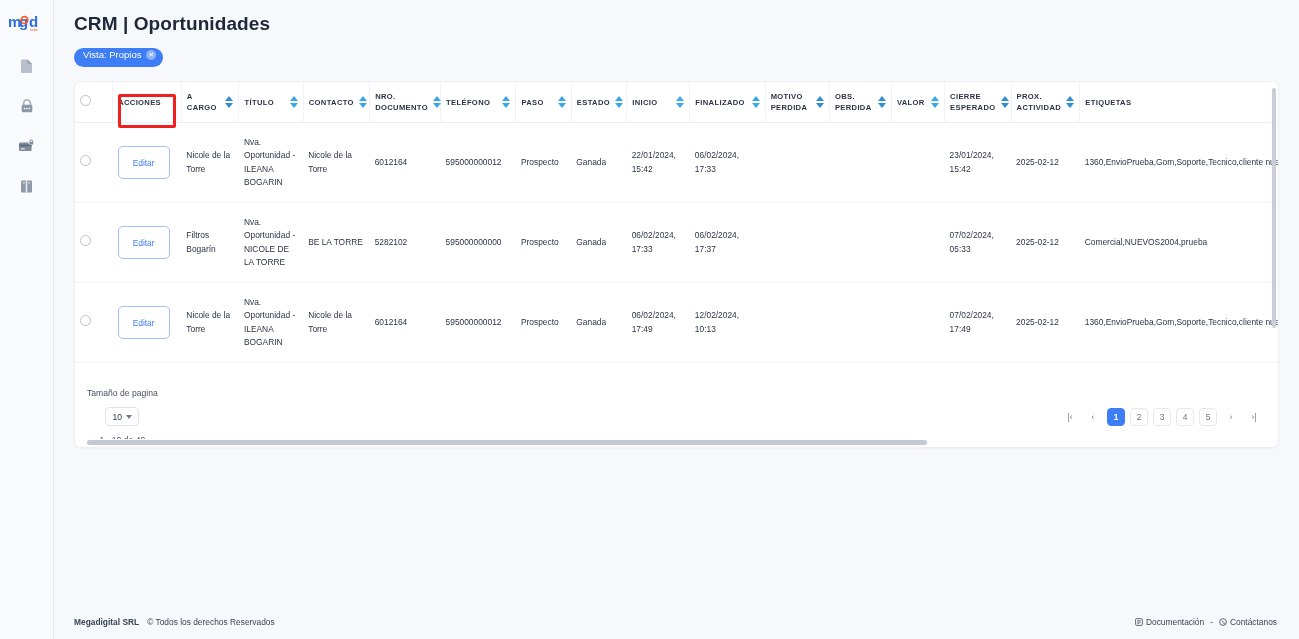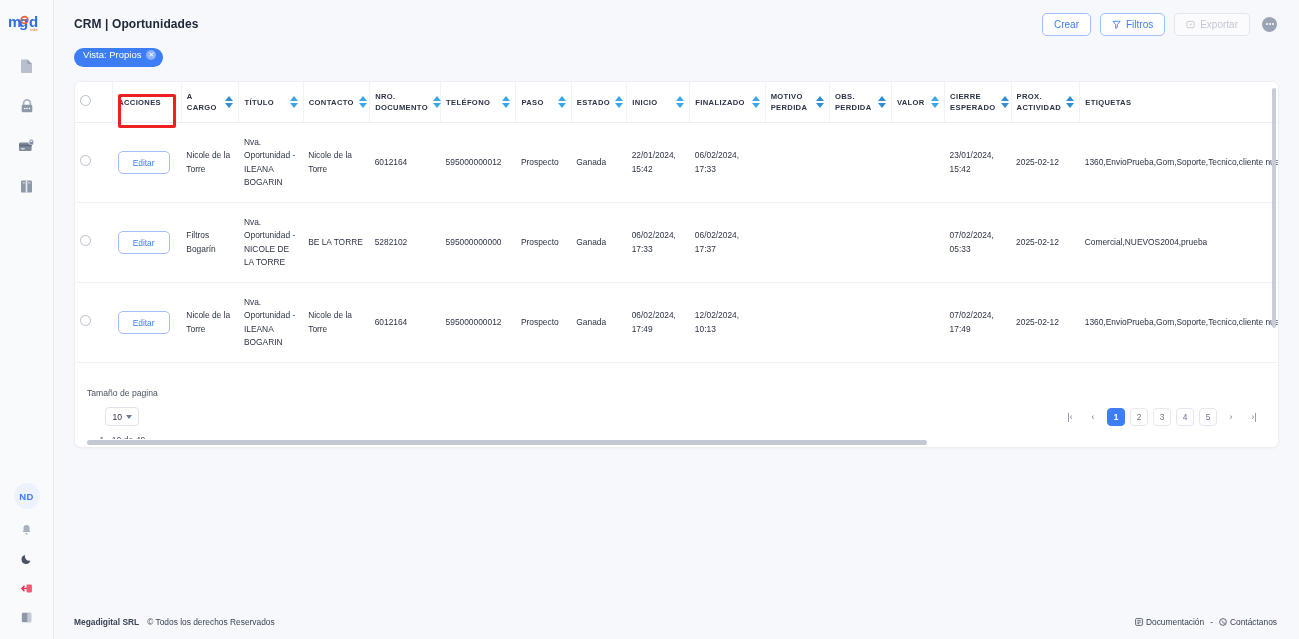--- a/index.html
+++ b/index.html
@@ -33,21 +33,21 @@
     font-size: 9.5px; font-weight: 700;
     display: flex; align-items: center; justify-content: center;
     letter-spacing: .3px; cursor: pointer;
   }
   .sb-mini { width: 16px; height: 16px; display: flex; align-items: center; justify-content: center; color: #9aa4b4; cursor: pointer; }
 
   
   .main { flex: 1; position: relative; display: flex; flex-direction: column; min-width: 0; }
 
   .topbar { height: 48px; display: flex; align-items: center; padding: 0 22px 0 20px; }
-  .page-title { font-size: 12px; font-weight: 700; color: #20293a; letter-spacing: .1px; }
+  .page-title { font-size: 19px; font-weight: 700; color: #20293a; letter-spacing: .1px; }
   .top-actions { margin-left: auto; display: flex; align-items: center; gap: 9px; }
   .btn {
     height: 23px; padding: 0 11px; border-radius: 5px;
     border: 1px solid #9fc0fb; background: #fff; color: #3d7df6;
     font-size: 10px; font-family: inherit; cursor: pointer;
     display: inline-flex; align-items: center; gap: 5px; white-space: nowrap;
   }
   .btn.disabled { border-color: #e3e6ec; color: #c3c8d2; background: #fbfbfd; cursor: default; }
   .dots-btn {
     width: 15px; height: 15px; border-radius: 50%;
@@ -93,21 +93,21 @@
   tbody td {
     font-size: 8.4px; color: #2b3445; padding: 10px 5px;
     border-bottom: 1px solid #f0f2f6; vertical-align: middle; line-height: 1.55;
   }
   tbody tr { height: 80px; }
   .cb {
     width: 11px; height: 11px; border-radius: 50%;
     border: 1.2px solid #b9c0cc; background: #fff; display: inline-block; cursor: pointer;
   }
   .editar {
-    height: 23px; padding: 0 14px; border-radius: 5px;
+    height: 33px; padding: 0 14px; border-radius: 5px;
     border: 1px solid #9fc0fb; background: #fff; color: #3d7df6;
     font-size: 8.4px; font-family: inherit; cursor: pointer;
   }
   .tagcell { white-space: nowrap; overflow: hidden; }
 
   
   .hl-box {
     position: absolute; border: 3px solid #ee2020; border-radius: 2px;
     pointer-events: none; z-index: 30;
   }
@@ -199,75 +199,26 @@
       <div class="sb-ico">
         <svg width="15" height="15" viewBox="0 0 15 15">
           <rect x="2" y="1.6" width="11" height="12" rx="1.2" fill="#8e98a8"></rect>
           <rect x="6.7" y="1.6" width="1.6" height="12" fill="#e9ecf1"></rect>
           <rect x="3.6" y="3.4" width="2.3" height="1" fill="#dfe3ea"></rect>
           <rect x="9.1" y="3.4" width="2.3" height="1" fill="#dfe3ea"></rect>
         </svg>
       </div>
     </div>
 
-    <div class="sb-bottom">
-      <div class="avatar">ND</div>
-      <div class="sb-mini">
-        <svg width="11" height="12" viewBox="0 0 11 12">
-          <path d="M5.5 1a3 3 0 0 1 3 3v2.6l.9 1.5H1.6l.9-1.5V4a3 3 0 0 1 3-3z" fill="#a8b1bf"></path>
-          <rect x="4.4" y="9" width="2.2" height="1.5" rx=".7" fill="#a8b1bf"></rect>
-        </svg>
-      </div>
-      <div class="sb-mini">
-        <svg width="12" height="12" viewBox="0 0 12 12">
-          <path d="M9.4 7.6A4.4 4.4 0 0 1 4 2.1a4.5 4.5 0 1 0 5.4 5.5z" fill="#4a5364"></path>
-        </svg>
-      </div>
-      <div class="sb-mini">
-        <svg width="12" height="11" viewBox="0 0 12 11">
-          <rect x="5.5" y="1.6" width="5.4" height="7.8" rx="1" fill="#f05a72"></rect>
-          <path d="M5.2 5.5H.9M3 3.3 .9 5.5 3 7.7" stroke="#e8304e" stroke-width="1.5" fill="none" stroke-linecap="round" stroke-linejoin="round"></path>
-        </svg>
-      </div>
-      <div class="sb-mini">
-        <svg width="11" height="11" viewBox="0 0 11 11">
-          <rect x=".8" y=".8" width="9.4" height="9.4" rx="1.3" fill="#8e98a8"></rect>
-          <rect x="6.3" y=".8" width="3.9" height="9.4" fill="#c3cad5"></rect>
-        </svg>
-      </div>
-    </div>
   </nav>
 
   <div class="main">
 
     <div class="topbar">
       <div class="page-title">CRM | Oportunidades</div>
-      <div class="top-actions">
-        <button class="btn">
-          <span>Crear</span>
-        </button>
-        <button class="btn">
-          <svg width="9" height="9" viewBox="0 0 10 10">
-            <path d="M1 1.4h8L5.9 5.2v3.1L4.1 9.3V5.2z" fill="none" stroke="#3d7df6" stroke-width="1"></path>
-          </svg>
-          <span>Filtros</span>
-        </button>
-        <button class="btn disabled">
-          <svg width="9" height="9" viewBox="0 0 10 10">
-            <rect x="1" y="1.6" width="8" height="7" rx="1.2" fill="none" stroke="#c3c8d2" stroke-width="1"></rect>
-            <path d="M4 5.1 5.9 3.4v3.4z" fill="#c3c8d2"></path>
-          </svg>
-          <span>Exportar</span>
-        </button>
-        <div class="dots-btn">
-          <span></span>
-            <span></span>
-            <span></span>
-        </div>
-      </div>
     </div>
 
     <div class="chiprow">
       <div class="chip">
         <span>Vista: Propios</span>
         <span class="chip-x">✕</span>
       </div>
     </div>
 
     <div class="card">

